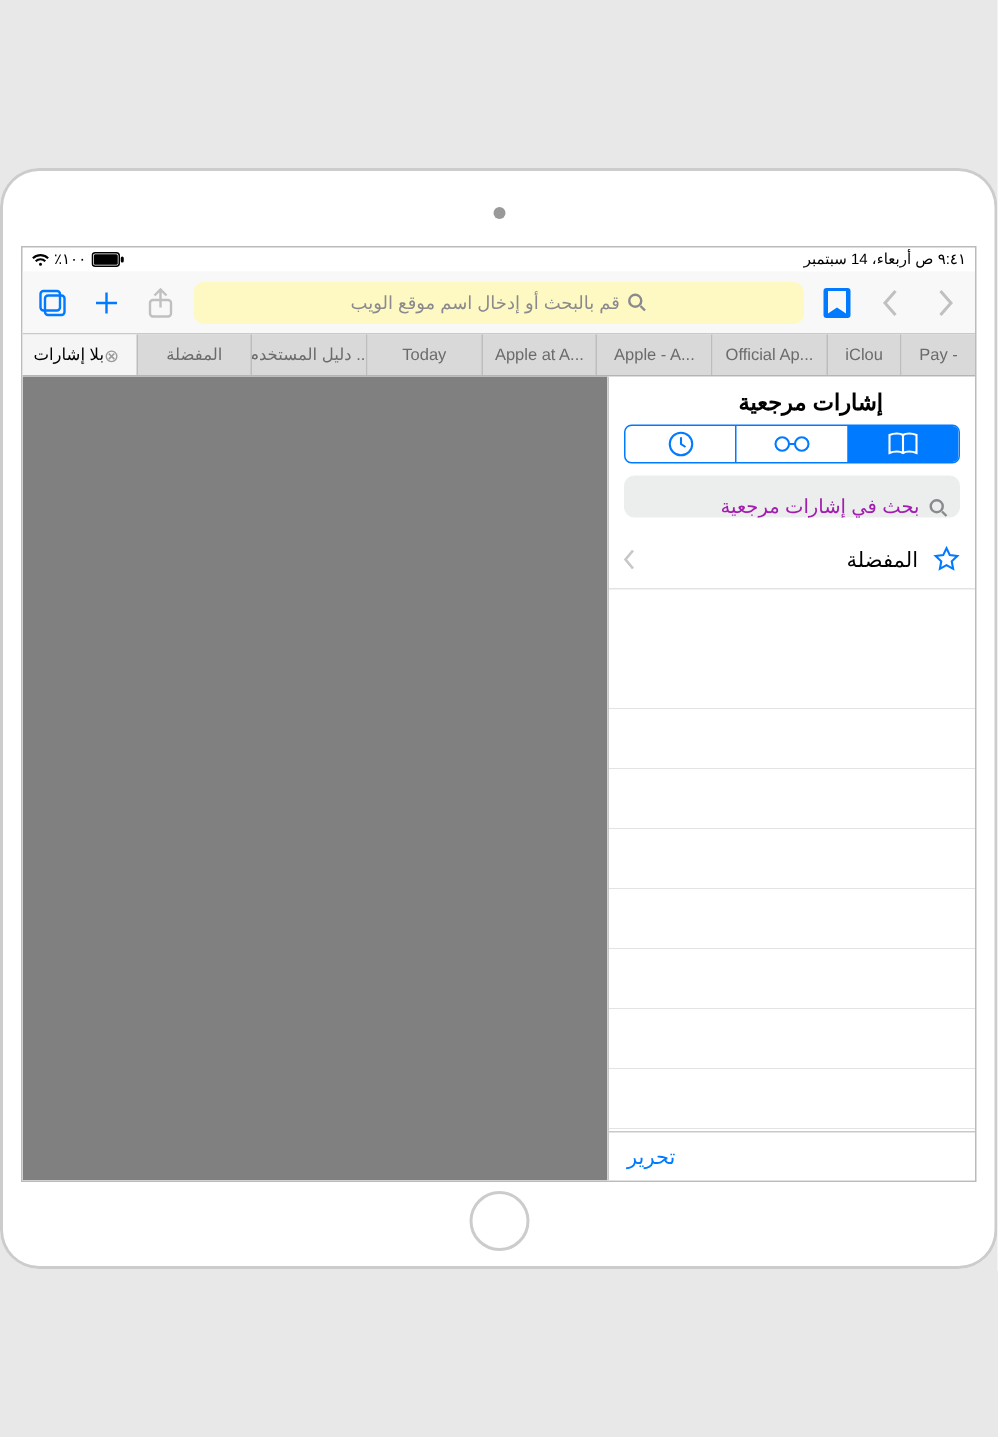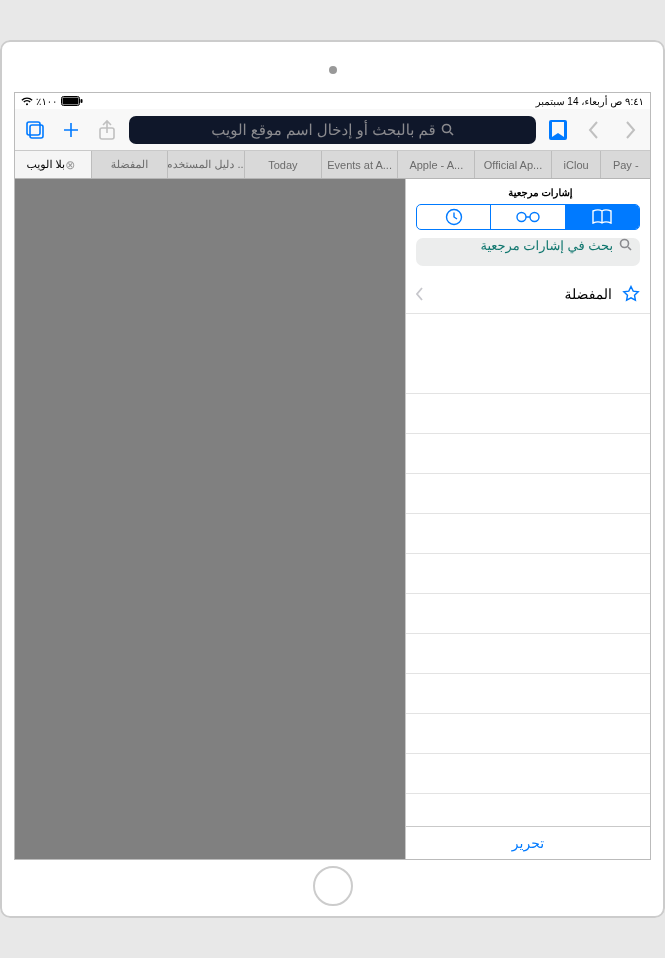--- a/index.html
+++ b/index.html
@@ -7,23 +7,23 @@
       width: 665px;
       height: 958px;
       background: #e8e8e8;
       font-family: -apple-system, "Helvetica Neue", Arial, sans-serif;
       display: flex;
       align-items: center;
       justify-content: center;
     }
     .device-frame {
       width: 665px;
-      height: 878px;
+      height: 734px;
       background: #fff;
-      border-radius: 10px;
+      border-radius: 26px;
       box-shadow: 0 0 0 2px #ccc inset;
       position: relative;
       padding: 52px 14px 58px 14px;
     }
     .camera {
       position: absolute;
       top: 26px;
       left: 50%;
       transform: translateX(-50%);
       width: 8px; height: 8px;
@@ -73,28 +73,28 @@
     }
     .tb-icon {
       width: 28px; height: 28px;
       display:flex; align-items:center; justify-content:center;
       color: #007aff;
     }
     .tb-icon.disabled { color: #c0c0c0; }
     .url-field {
       flex: 1;
       height: 28px;
-      background: #0f172a;
+      background: #fef9c3;
       border-radius: 7px;
       display: flex;
       align-items: center;
       justify-content: center;
       gap: 5px;
       color: #8a8a8e;
-      font-size: 15px;
+      font-size: 12px;
       direction: rtl;
     }
     .tab-bar {
       height: 28px;
       background: #dedede;
       display: flex;
       border-bottom: 1px solid #b5b5b5;
       direction: ltr;
     }
     .tab {
@@ -128,21 +128,21 @@
     .sidebar {
       width: 245px;
       background: #fff;
       border-left: 1px solid #c9c9c9;
       display:flex;
       flex-direction:column;
       direction: rtl;
     }
     .sb-title {
       text-align:center;
-      font-size: 10px;
+      font-size: 15px;
       font-weight: 600;
       padding: 8px 0 6px;
       color:#000;
       margin-left:25px;
     }
     .seg {
       display:flex;
       margin: 0 10px 8px;
       border: 1px solid #007aff;
       border-radius: 5px;
@@ -155,24 +155,24 @@
       color:#007aff;
       border-left: 1px solid #007aff;
     }
     .seg-item:last-child { border-left:none; }
     .seg-item.active { background:#007aff; color:#fff; }
     .sb-search {
       margin: 0 10px 8px;
       height: 28px;
       background: #eceded;
       border-radius: 7px;
-      display:flex; align-items:flex-start;
+      display:flex; align-items:flex-end;
       padding: 0 8px;
       gap:6px;
-      color:#0f766e;
+      color:#a21caf;
       font-size:13px;
     }
     .list {
       flex:1;
       overflow:hidden;
       position:relative;
     }
     .row {
       height: 40px;
       display:flex;
@@ -190,21 +190,21 @@
     }
     .row-icon { width:18px; display:flex; justify-content:center; color:#007aff;}
     .lines-bg {
       position:absolute;
       top:80px; left:0; right:0; bottom:0;
       background: repeating-linear-gradient(#fff, #fff 39px, #e3e3e3 39px, #e3e3e3 40px);
     }
     .sb-footer {
       border-top: 1px solid #c9c9c9;
       padding: 8px 12px;
-      text-align: center;
+      text-align: left;
       color:#007aff;
       font-size:14px;
       direction: rtl;
     }
     svg { display:block; }
   </style>
 </head>
 <body>
 
 <div class="device-frame">
@@ -264,34 +264,34 @@
       </div>
       <div class="tb-icon disabled">
         <svg width="14" height="20" viewBox="0 0 14 20" fill="none" stroke="currentColor" stroke-width="2">
             <path d="M4 2l7 8-7 8"></path>
           </svg>
       </div>
     </div>
 
     <div class="tab-bar">
       <div class="tab active">
-        <span>بلا الويب</span>
+        <span>بلا إشارات</span>
         <span class="close-x">⊗</span>
       </div>
       <div class="tab">
           <span>المفضلة</span>
         </div>
       <div class="tab">
           <span>دليل المستخدم ...</span>
         </div>
       <div class="tab">
           <span>Today</span>
         </div>
       <div class="tab">
-          <span>Events at A...</span>
+          <span>Apple at A...</span>
         </div>
       <div class="tab">
           <span>Apple - A...</span>
         </div>
       <div class="tab">
           <span>Official Ap...</span>
         </div>
       <div class="tab" style="flex:0.6">
           <span>iClou</span>
         </div>

